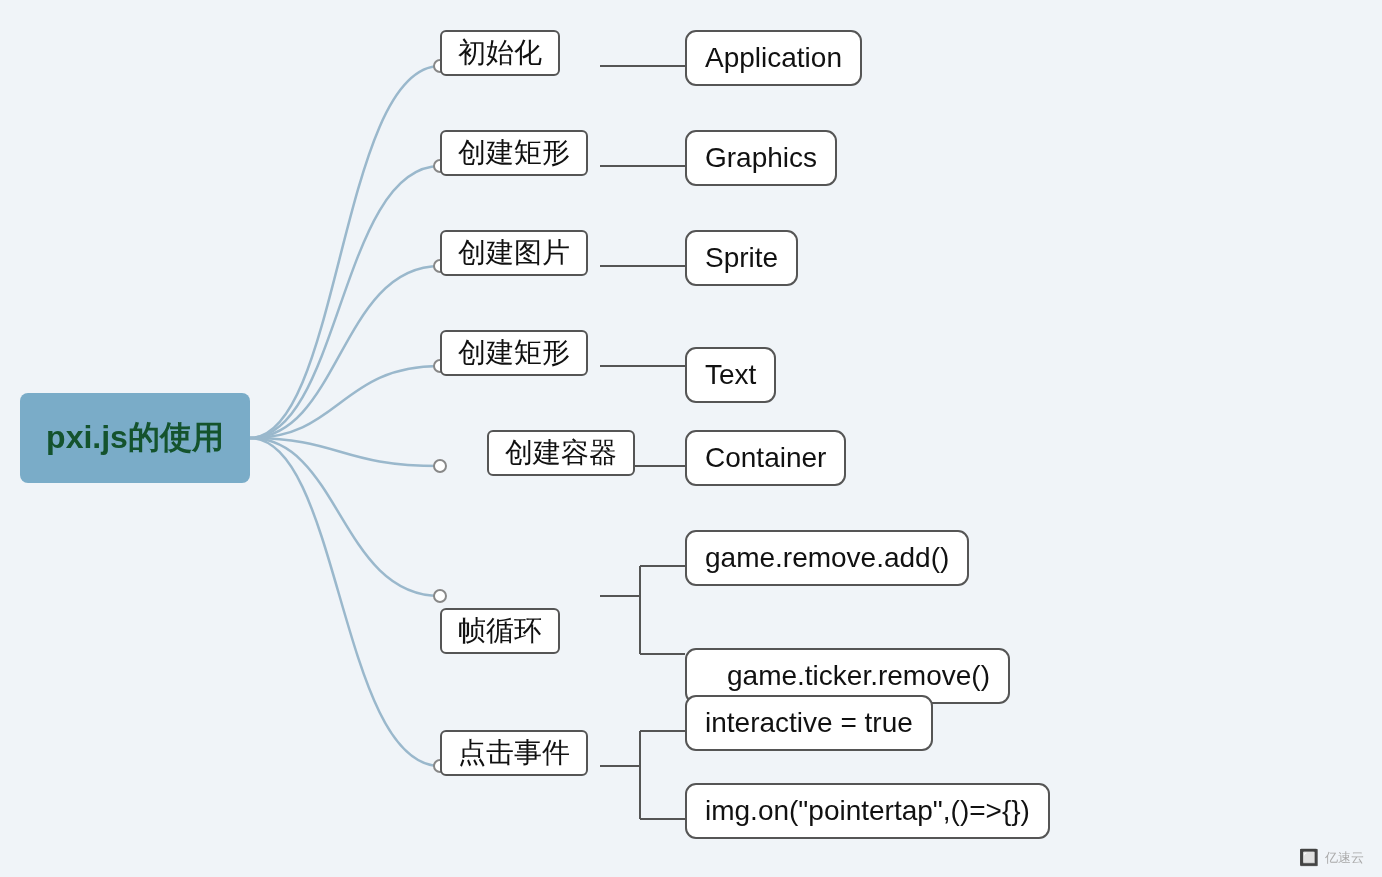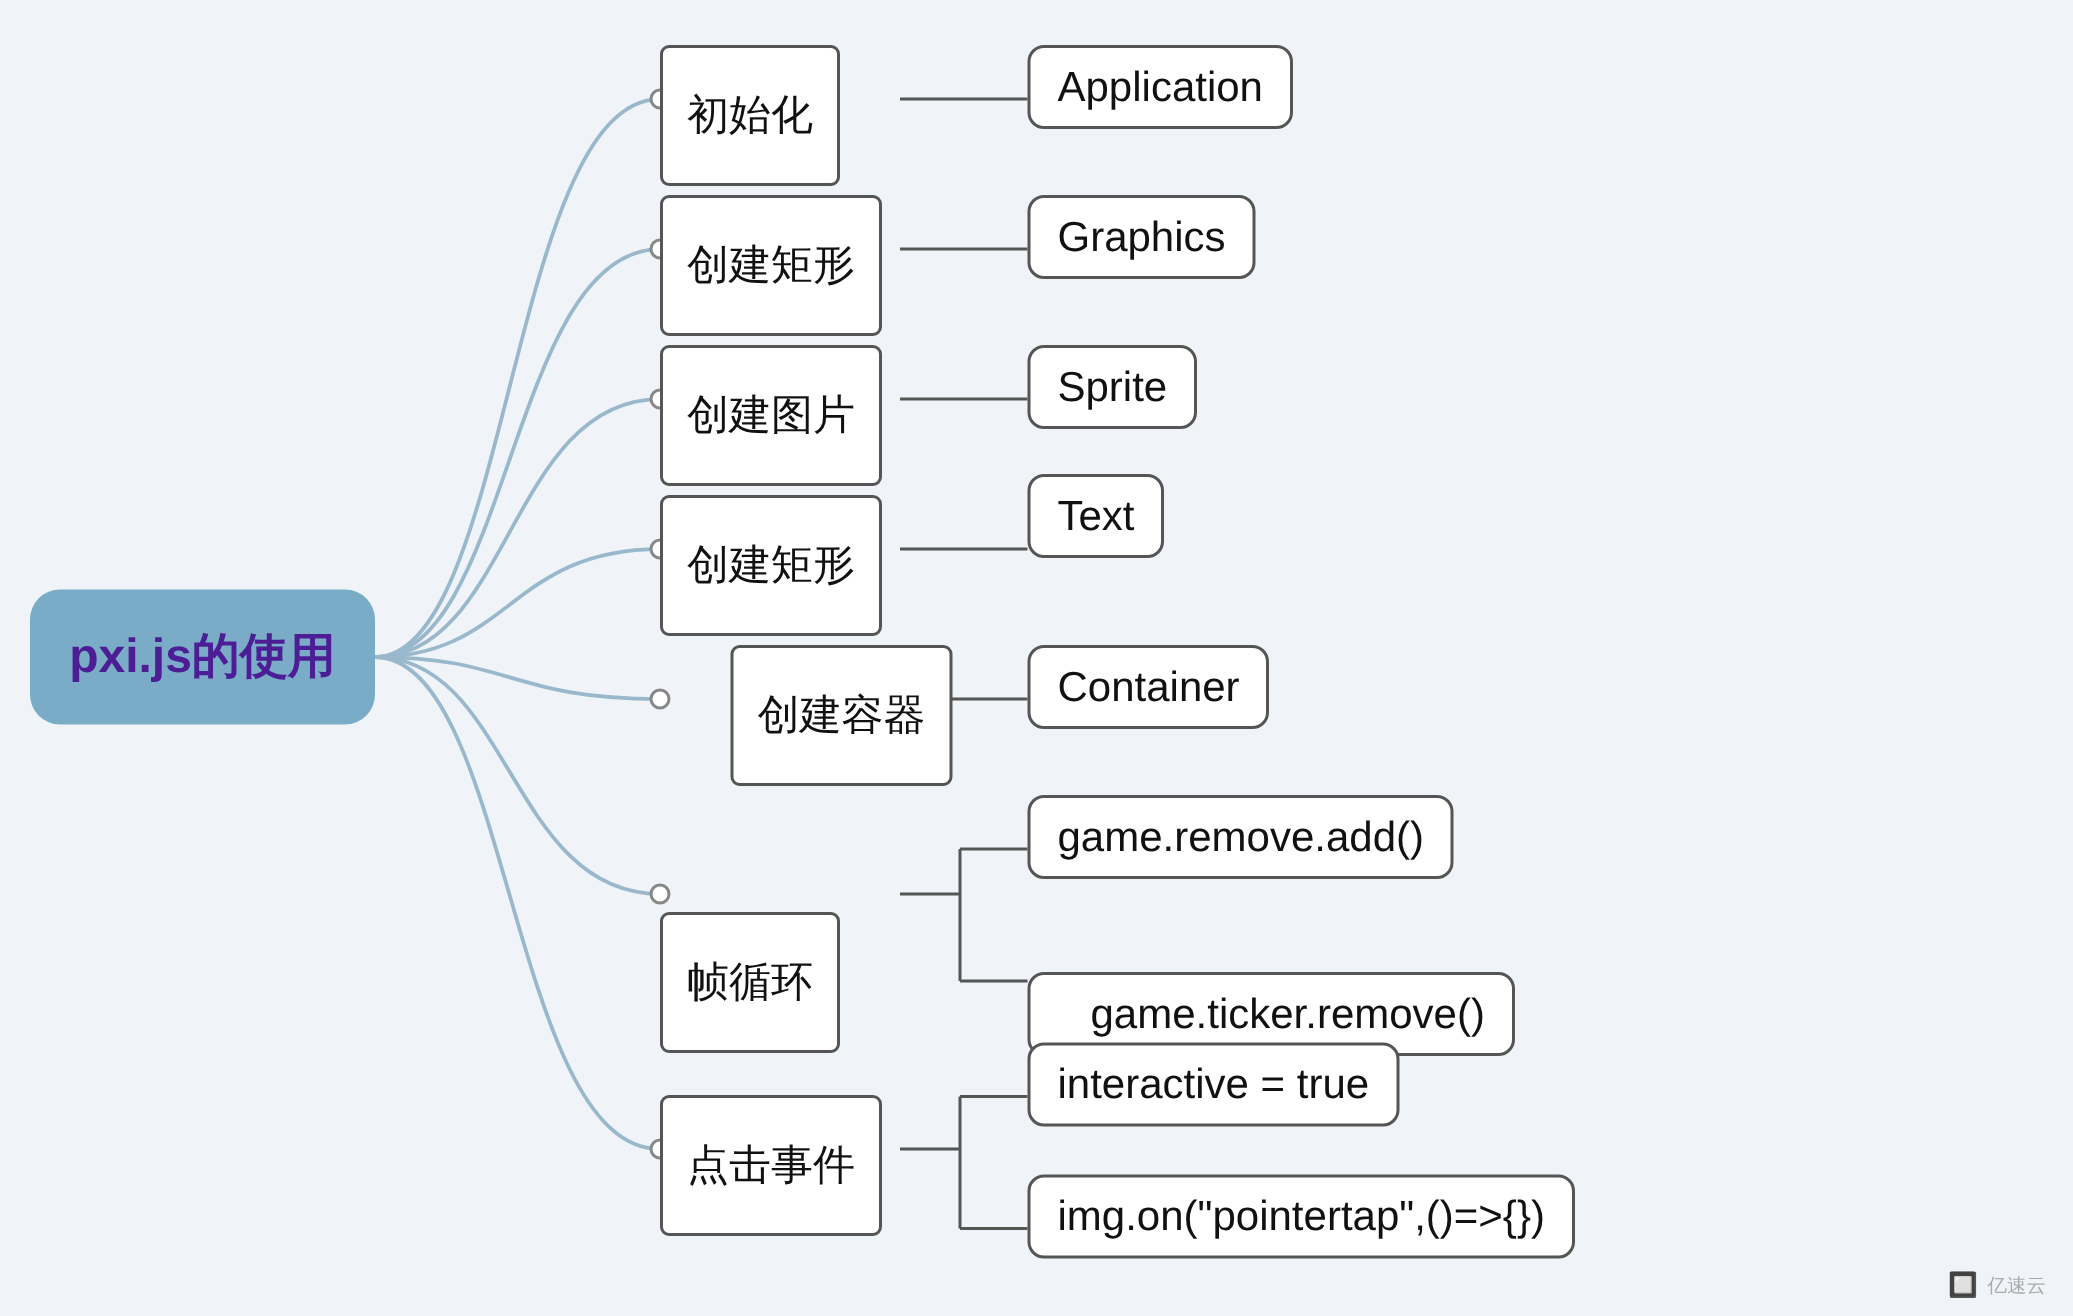--- a/index.html
+++ b/index.html
@@ -30,34 +30,34 @@
     .node {
       position: absolute;
       display: flex;
       align-items: center;
       justify-content: center;
       text-align: center;
     }
 
     .node-root {
       background: #7aacc8;
-      border-radius: 20px;
+      border-radius: 8px;
       padding: 14px 22px;
       font-size: 32px;
       font-weight: bold;
-      color: #4c1d95;
+      color: #14532d;
       width: 230px;
       height: 90px;
     }
 
     .node-mid {
       border: 2px solid #555;
       border-radius: 6px;
       background: #fff;
-      padding: 26px 16px;
+      padding: 2px 16px;
       font-size: 28px;
       color: #111;
       white-space: nowrap;
     }
 
     .node-leaf {
       border: 2px solid #555;
       border-radius: 11px;
       background: #fff;
       padding: 10px 18px;
@@ -148,21 +148,21 @@
   <div class="node node-mid" style="left: 440px; top: 230px;">
     <span>创建图片</span>
   </div>
   <div class="node node-leaf" style="left: 685px; top: 230px;">
     <span>Sprite</span>
   </div>
 
   <div class="node node-mid" style="left: 440px; top: 330px;">
     <span>创建矩形</span>
   </div>
-  <div class="node node-leaf" style="left: 685px; top: 316px;">
+  <div class="node node-leaf" style="left: 685px; top: 347px;">
     <span>Text</span>
   </div>
 
   <div class="node node-mid" style="left: 440px; top: 430px; margin-left: 47px;">
     <span>创建容器</span>
   </div>
   <div class="node node-leaf" style="left: 685px; top: 430px;">
     <span>Container</span>
   </div>
 

